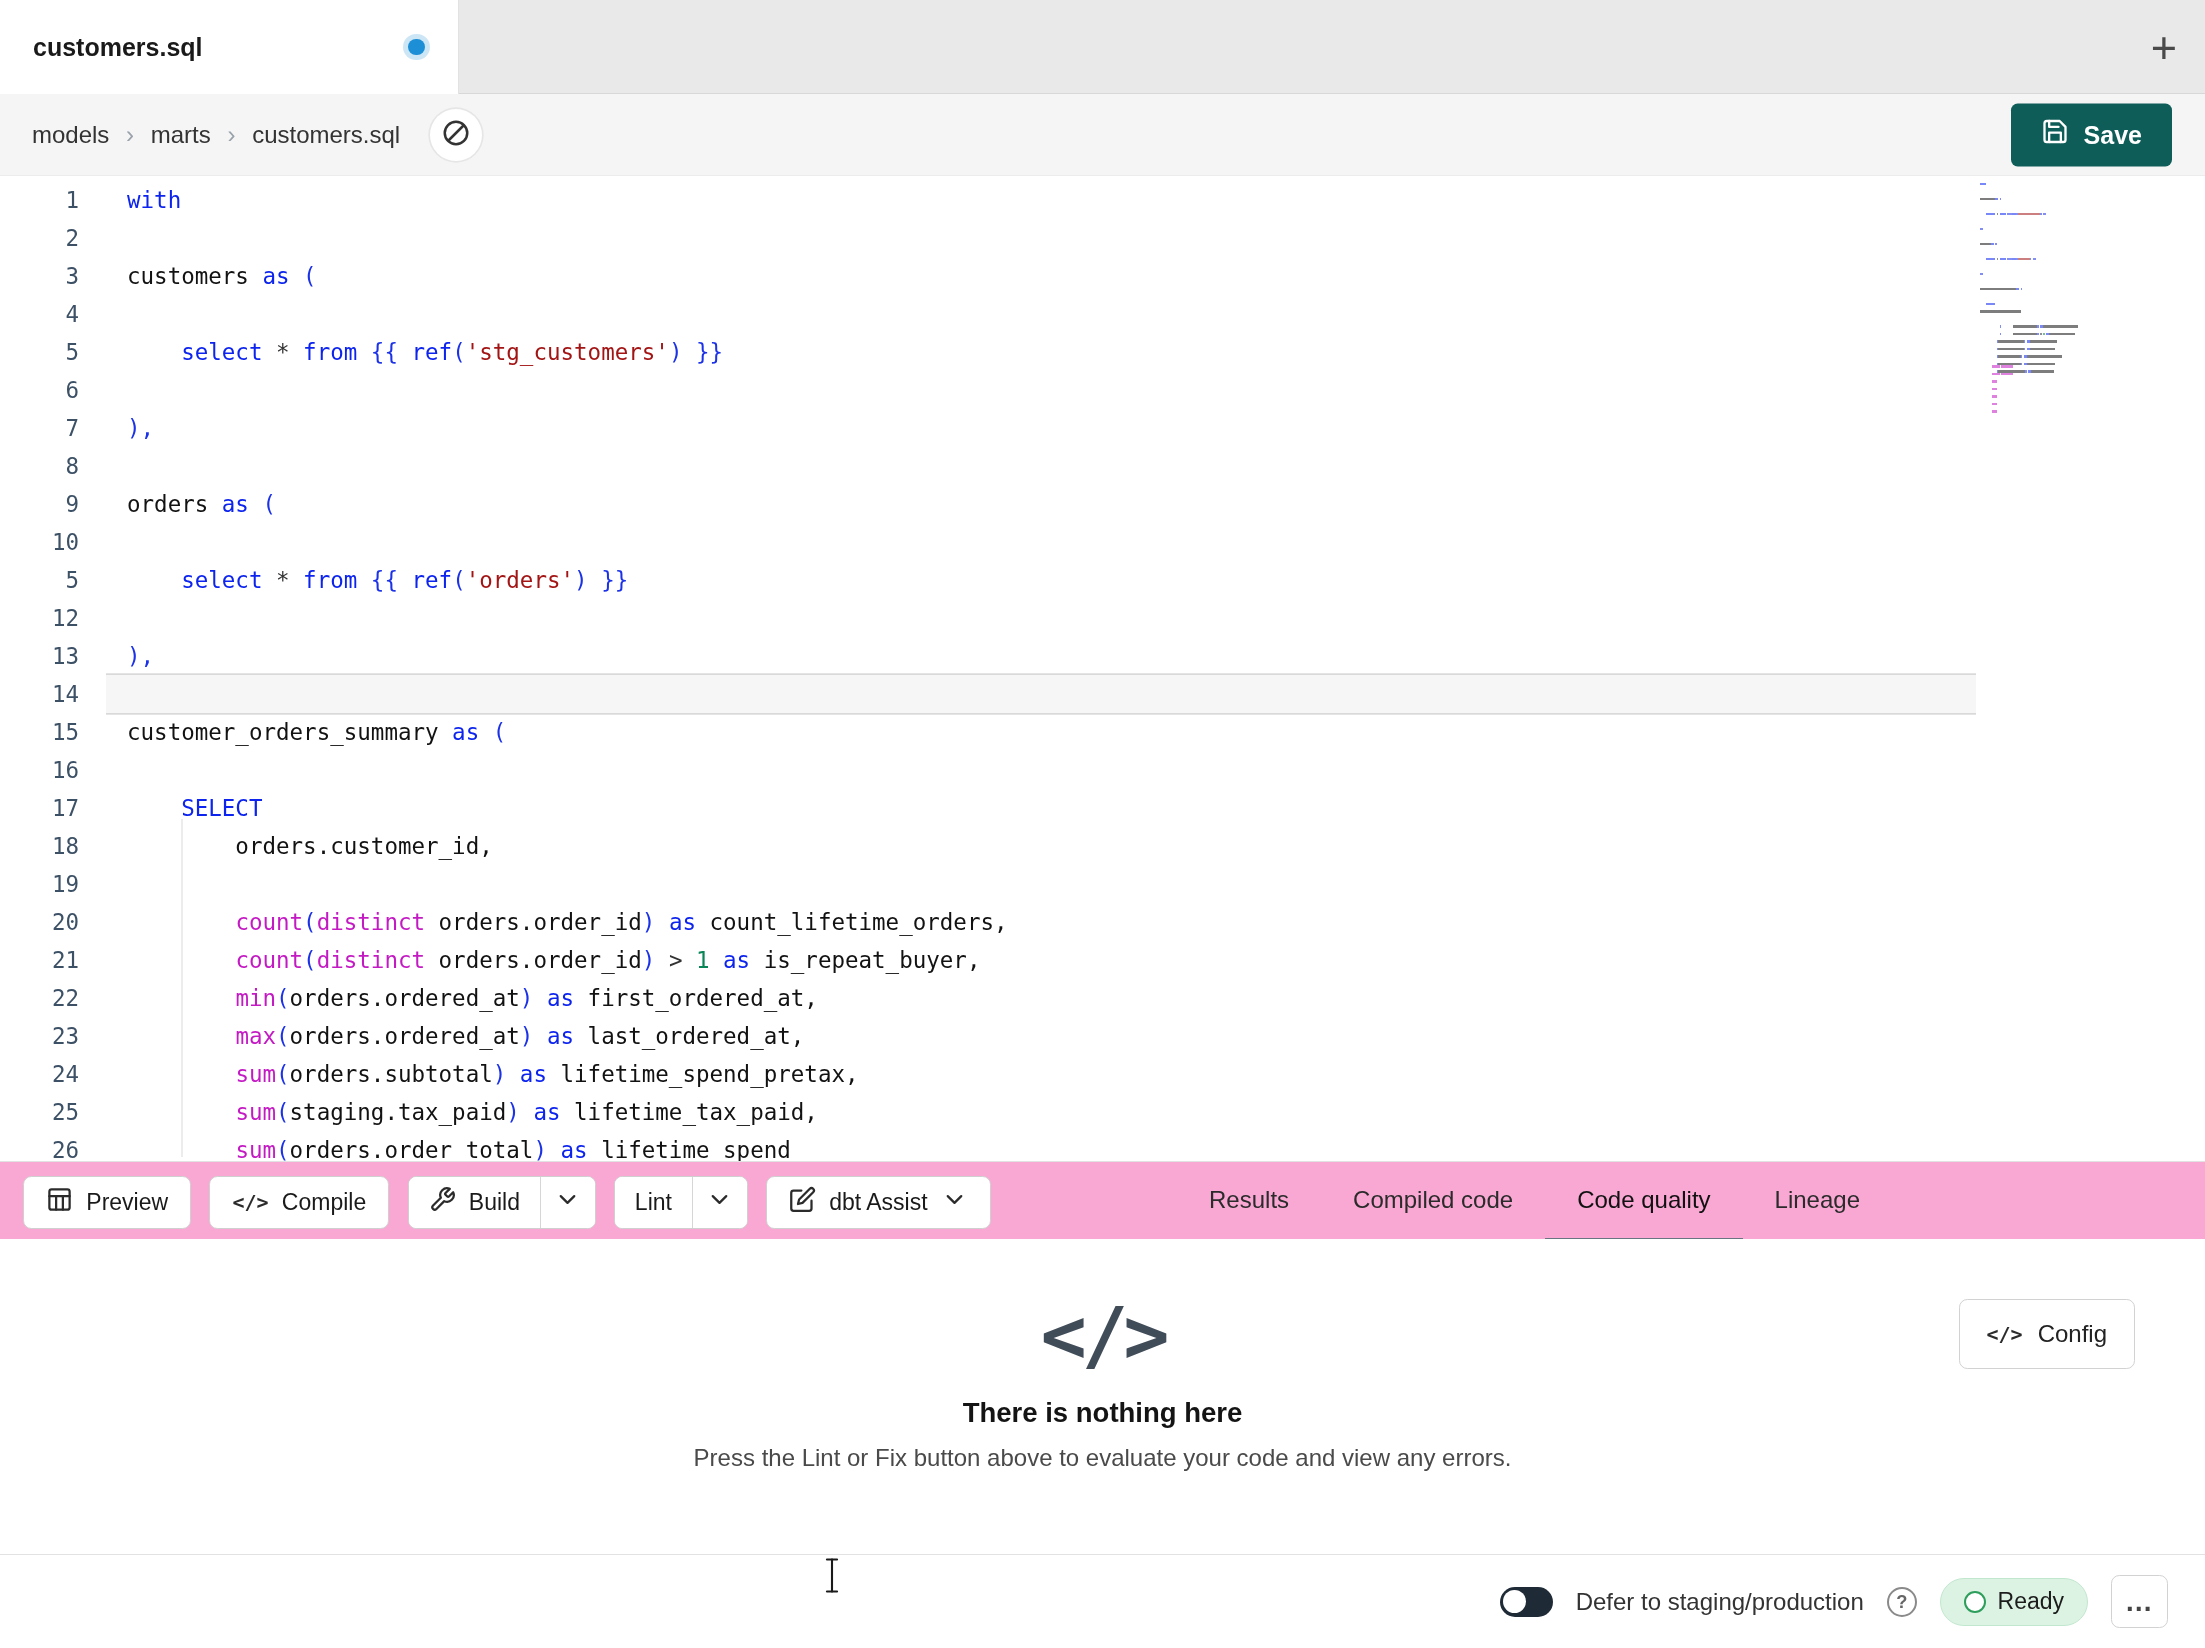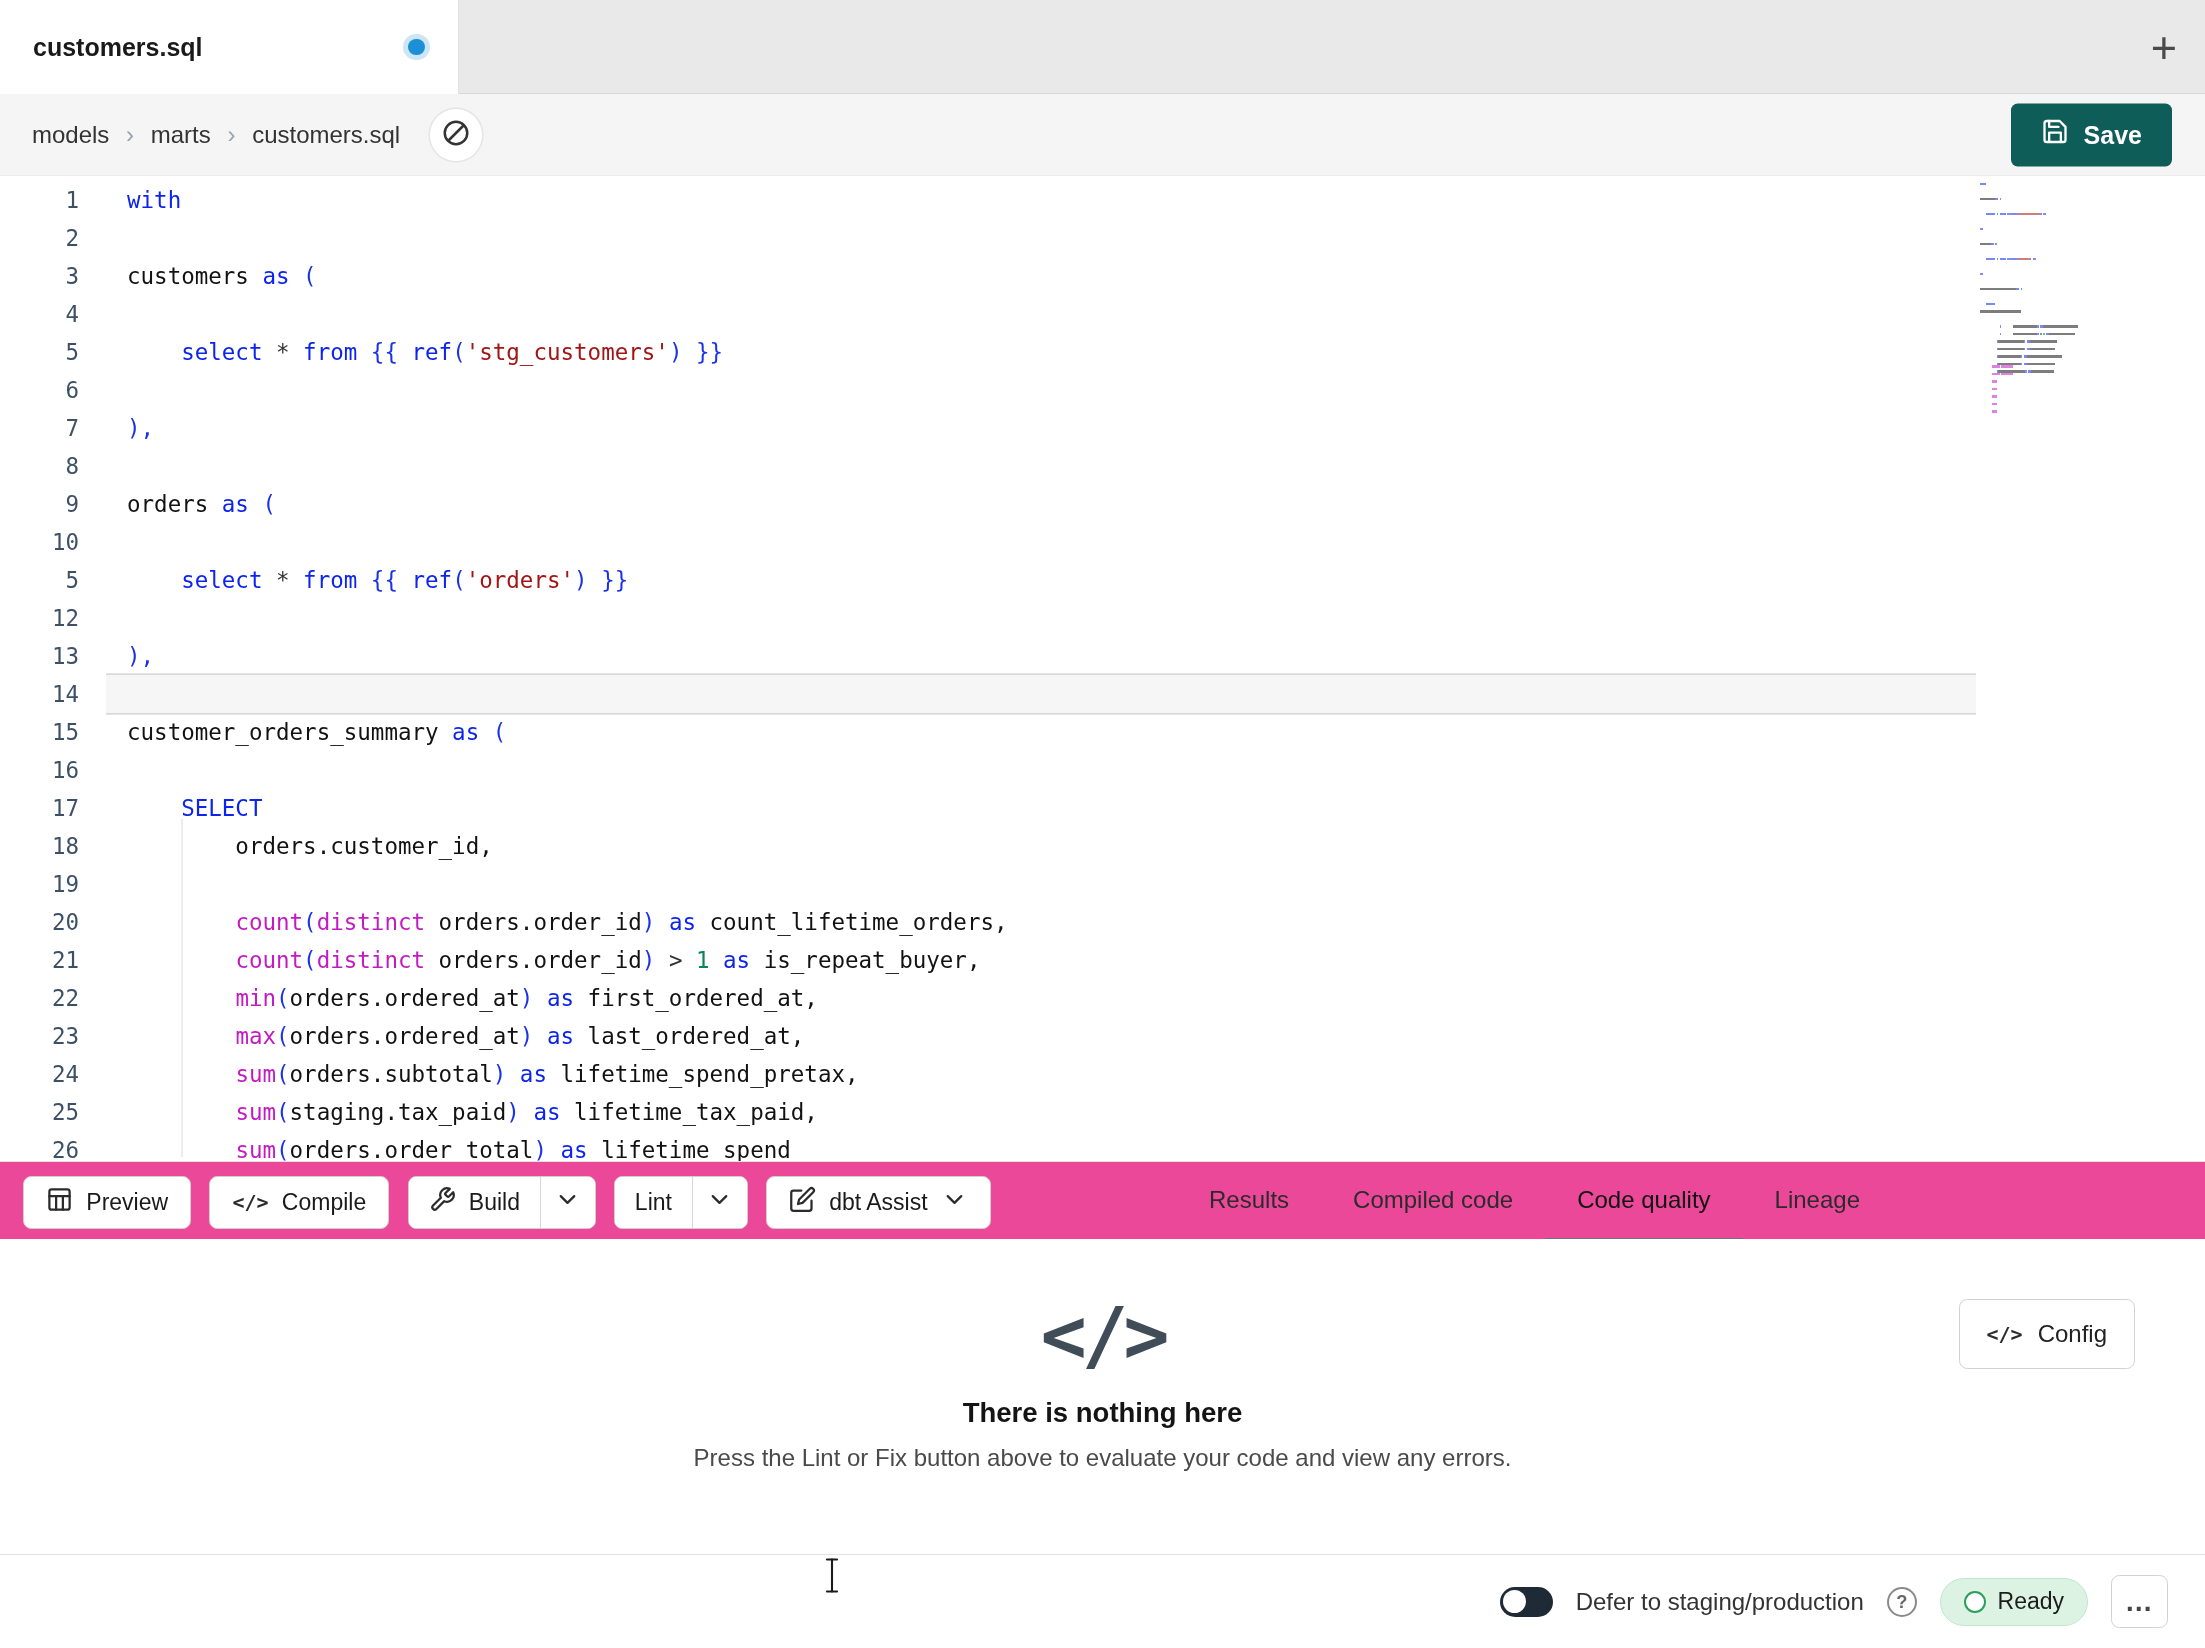--- a/index.html
+++ b/index.html
@@ -56,21 +56,21 @@
   .tok-op  { color:var(--operator,#333333); }
   .tok-id  { color:var(--text-color,#121212); }
   .indent-guide { position:absolute; left:181px; top:643px; width:1.7px; height:338px;
                   background:#ececec; }
   .minimap { position:absolute; top:6.7px; right:98px; width:127px; cursor:pointer; }
   .mm-row { height:2.5px; margin-bottom:5px; white-space:nowrap; }
   .mm-seg { display:inline-block; height:2.5px; background:currentColor; vertical-align:top; }
 
   
   .toolbar { position:absolute; left:0; top:1161px; width:100%; height:82px;
-             background:#ec4899; border-top:0.8px solid #e2e2e2; border-bottom:0.8px solid #e9e9e9;
+             background:#f9a8d4; border-top:0.8px solid #e2e2e2; border-bottom:0.8px solid #e9e9e9;
              display:flex; align-items:center; padding-left:23px; gap:18.3px; }
   .tb-btn, .tb-group { height:53px; border:1.7px solid #cfcfcf; border-radius:8.3px; background:#fff; }
   .tb-btn { display:inline-flex; align-items:center; gap:13.3px; padding:0 22px;
             font-size:23px; color:#1a1a1a; cursor:pointer; }
   .tb-group { display:inline-flex; overflow:hidden; padding:0; }
   .tb-seg { display:flex; align-items:center; gap:13.3px; padding:17px 20px; background:#fff;
             border:none; font-size:23px; color:#1a1a1a; cursor:pointer; }
   .tb-seg.chev { border-left:1.7px solid #d6d6d6; padding:0 13.3px; }
   .toolbar svg { width:27px; height:27px; stroke:#2b2b2b; fill:none; stroke-width:2;
                  stroke-linecap:round; stroke-linejoin:round; }

